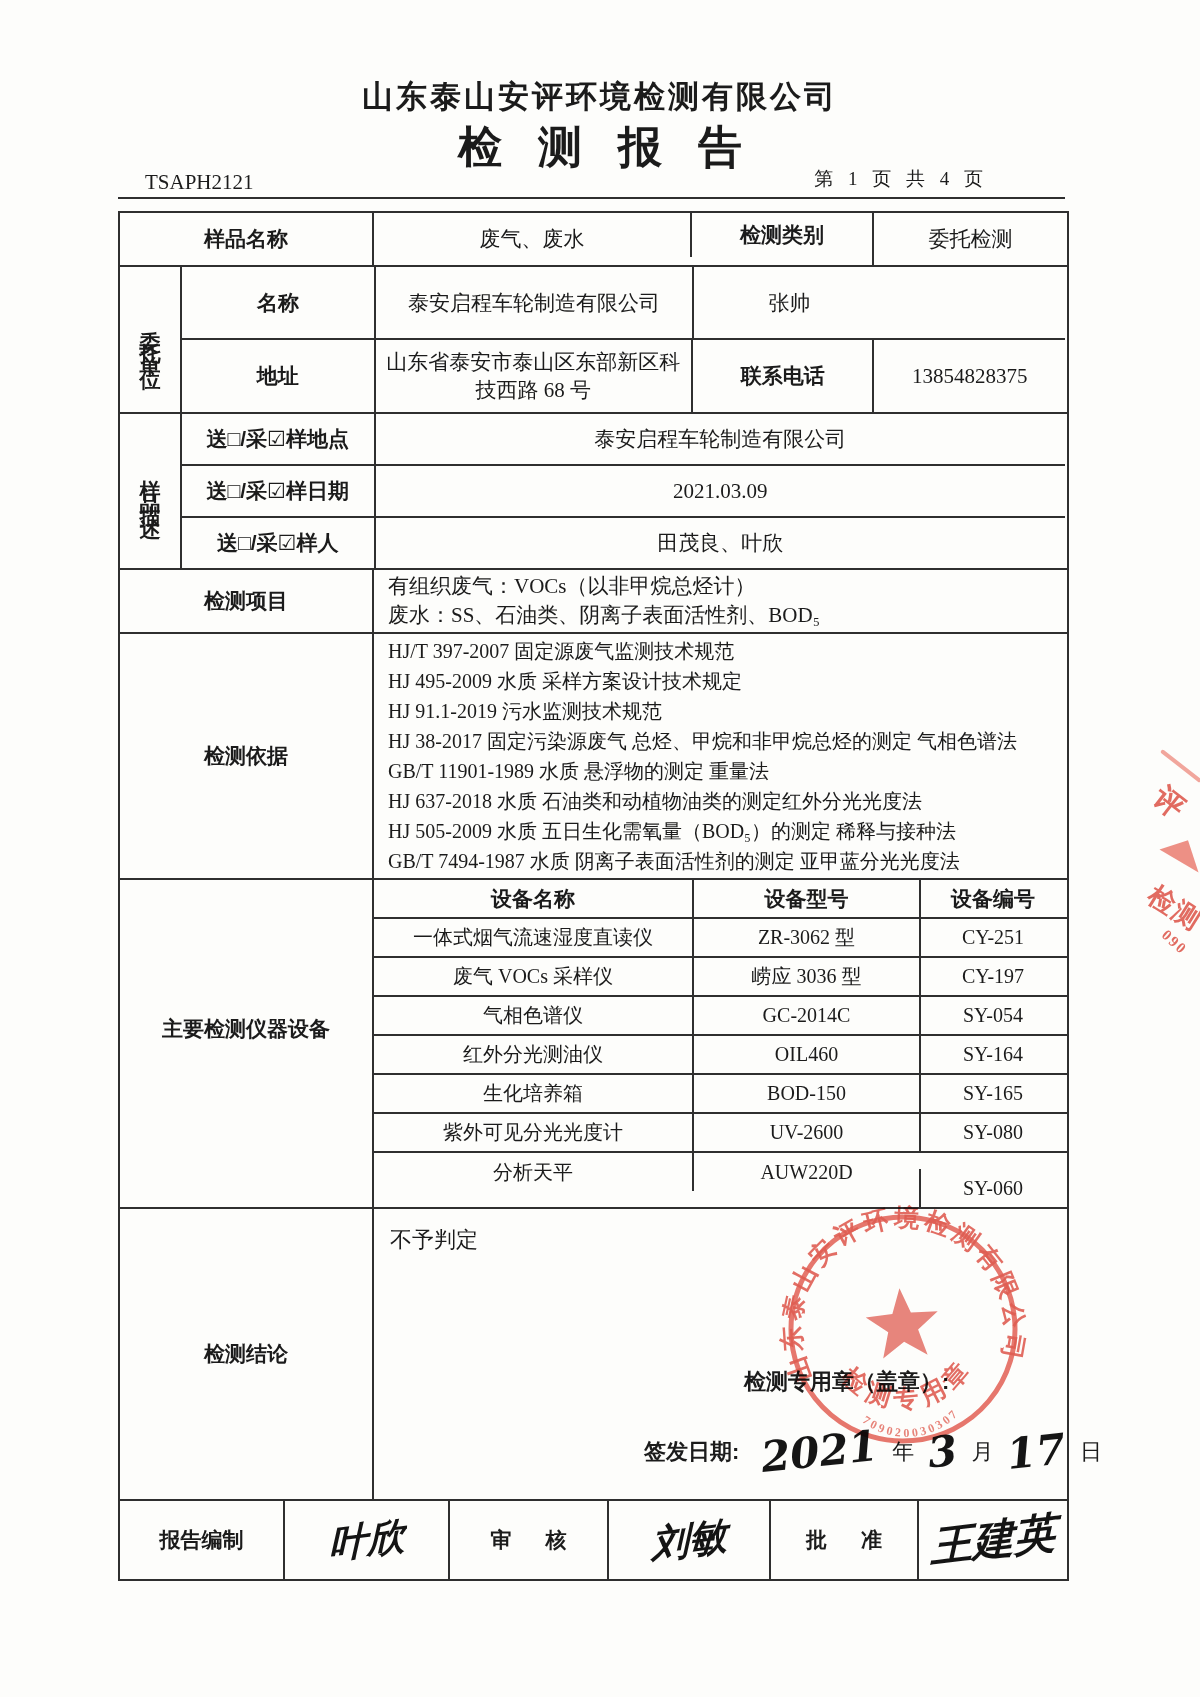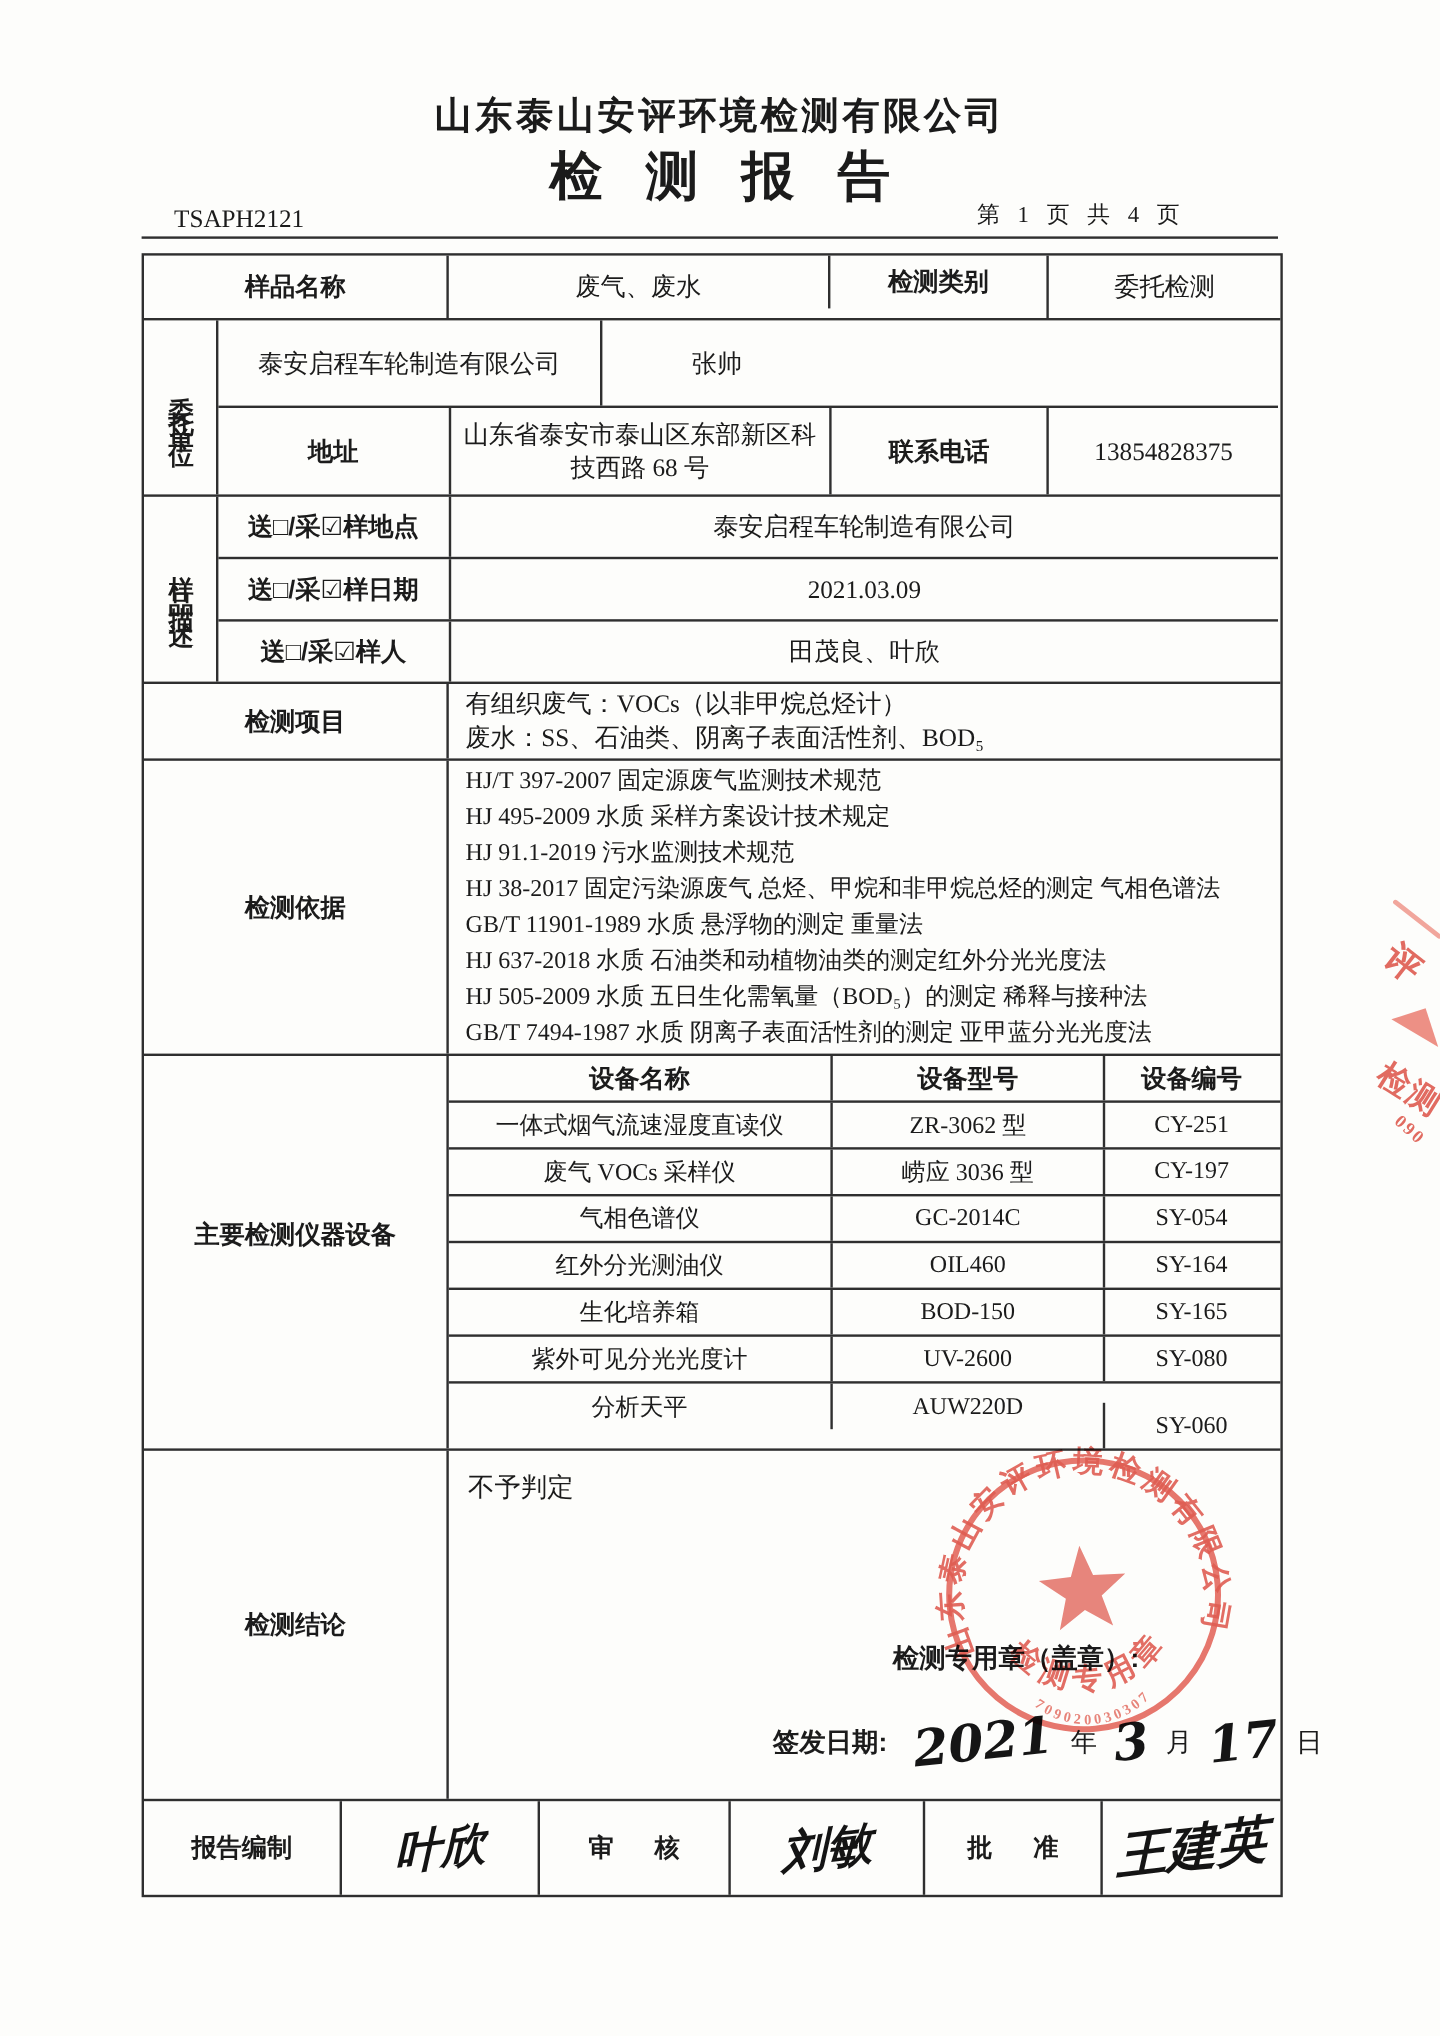--- a/index.html
+++ b/index.html
@@ -68,20 +68,21 @@
       <div class="cell cfirst lbl" style="width:252px;height:52px;">样品名称</div>
       <div class="cell val" style="width:318px;height:52px;">废气、废水</div>
       <div class="cell lbl" style="width:182px;height:44px;">检测类别</div>
       <div class="cell val" style="width:195px;height:52px;">委托检测</div>
     </div>
 
     <div class="band">
       <div class="cell cfirst vlbl" style="width:60px;height:143px;">委托单位</div>
       <div class="stack" style="width:885px;">
         <div class="stackrow first">
+          <div class="cell lbl" style="width:192px;height:71px;">名称</div>
           <div class="cell val" style="width:318px;height:71px;">泰安启程车轮制造有限公司</div>
           <div class="cell val" style="width:193px;height:71px;">张帅</div>
         </div>
         <div class="stackrow">
           <div class="cell lbl" style="width:192px;height:72px;">地址</div>
           <div class="cell val" style="width:318px;height:72px;text-align:center;padding:0 10px;">山东省泰安市泰山区东部新区科技西路 68 号</div>
           <div class="cell lbl" style="width:182px;height:72px;">联系电话</div>
           <div class="cell val" style="width:193px;height:72px;">13854828375</div>
         </div>
       </div>

